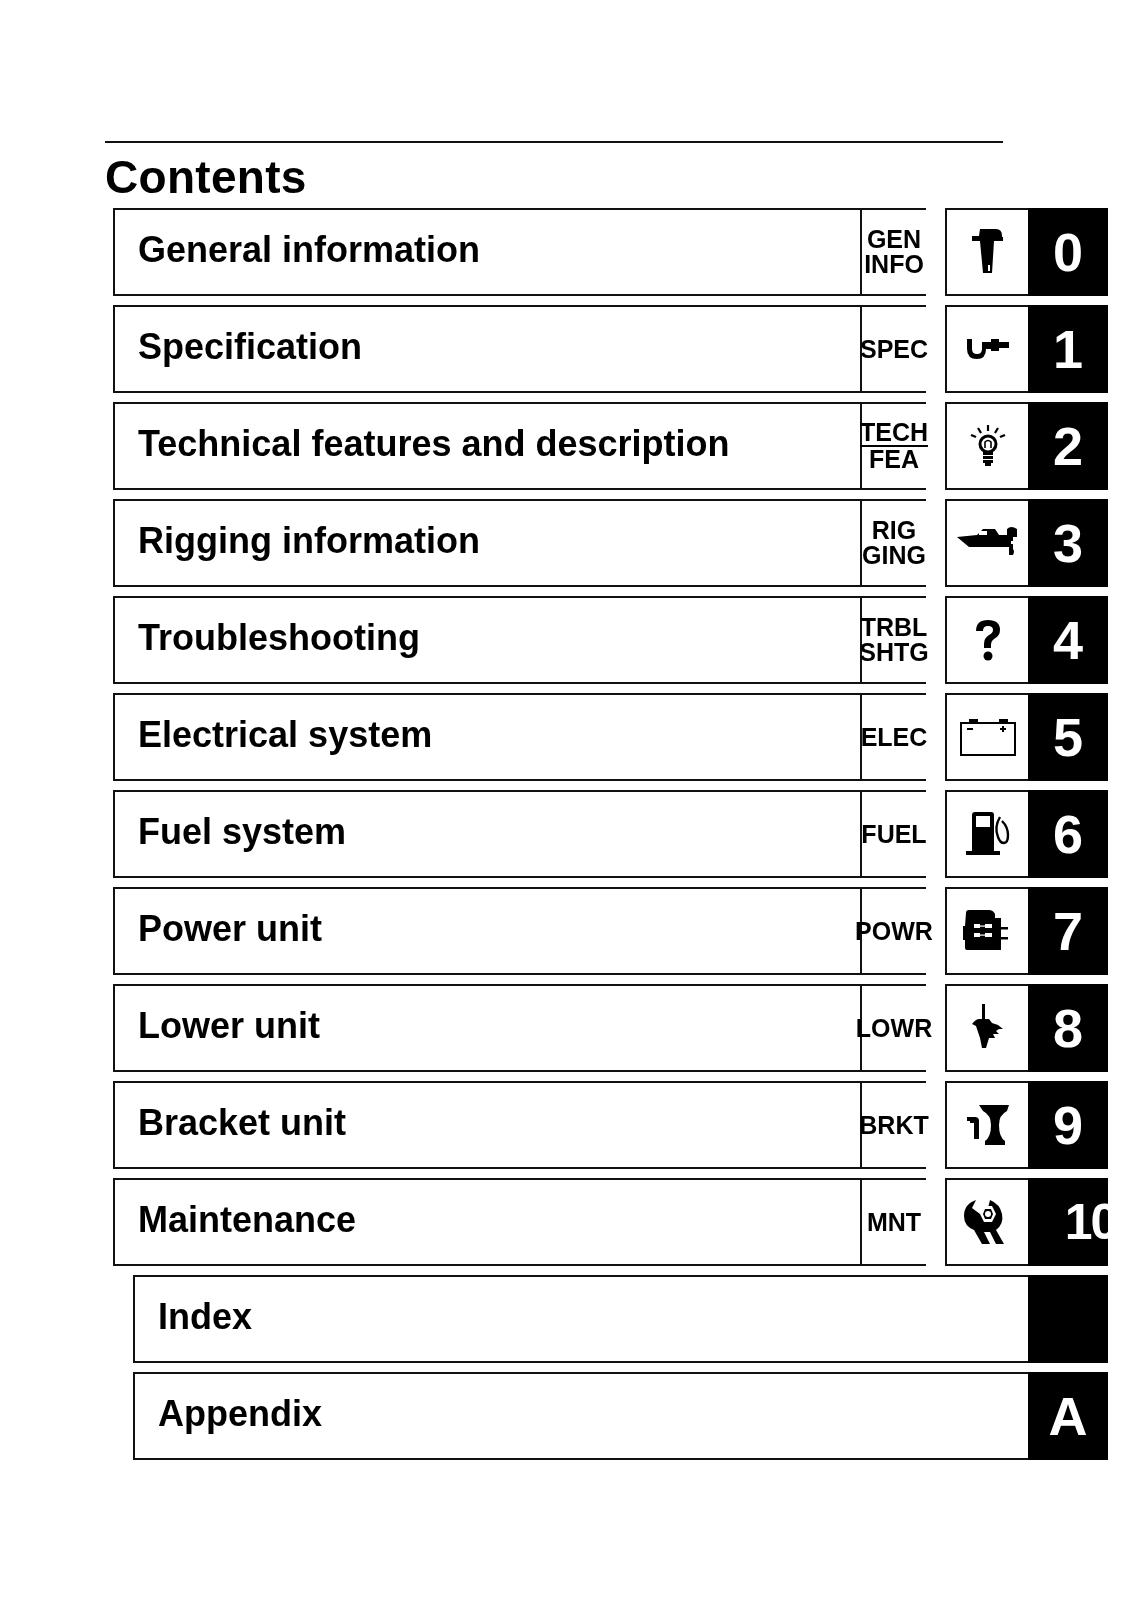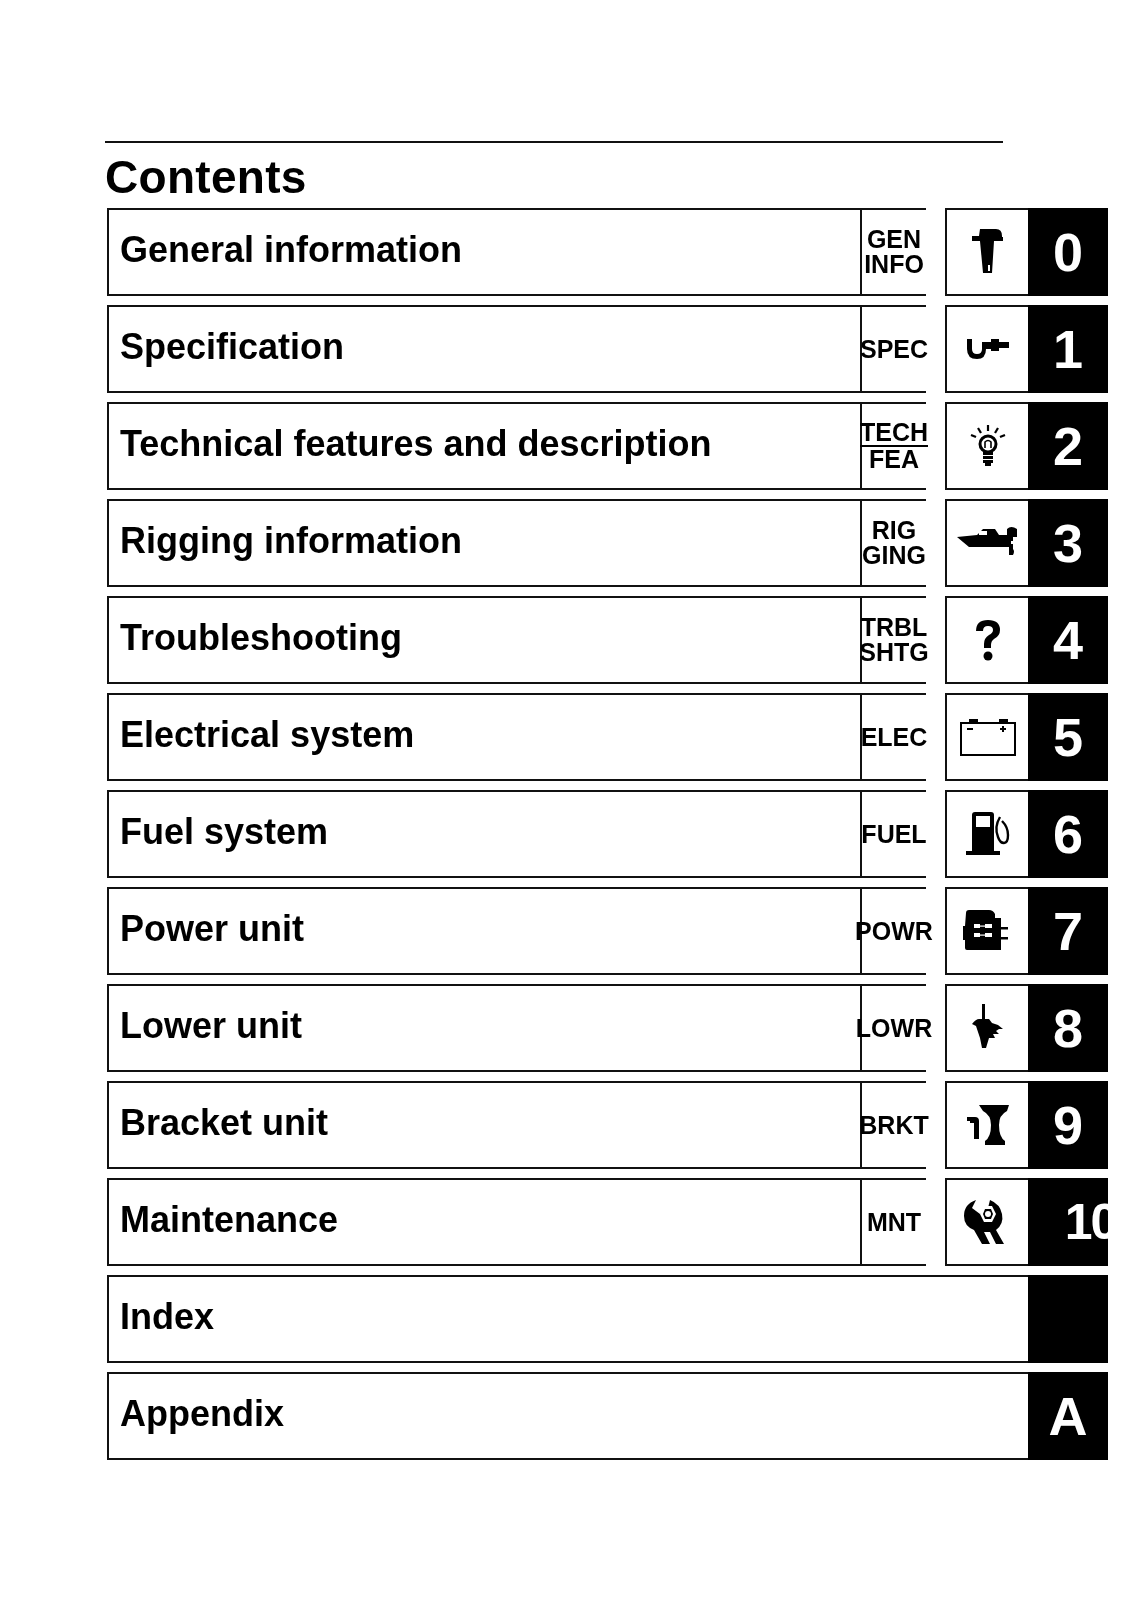--- a/index.html
+++ b/index.html
@@ -4,24 +4,24 @@
   <style>
     html, body { margin: 0; padding: 0; background: #ffffff; }
     body { width: 1131px; height: 1600px; position: relative; overflow: hidden;
            font-family: "Liberation Sans", sans-serif; color: #000; }
     .rule { position: absolute; left: 105px; top: 141px; width: 898px; height: 2px; background: #111; }
     .title { position: absolute; left: 105px; width: 898px; top: 150px; 
              font-size: 46px; font-weight: bold; letter-spacing: 0.3px; }
     .toc { position: absolute; left: 105px; top: 208px; width: 1003px; }
     .row { position: absolute; left: 0; width: 1003px; height: 88px; }
     .cell { position: absolute; top: 0; height: 88px; box-sizing: border-box; }
-    .c-title { left: 2px; width: 756px; border: 2px solid #111; border-right: none;
-               display: flex; align-items: center; padding-left: 11px; padding-bottom: 4px;
+    .c-title { left: 8px; width: 756px; border: 2px solid #111; border-right: none;
+               display: flex; align-items: center; padding-left: 23px; padding-bottom: 4px;
                font-size: 36px; font-weight: bold; cursor: pointer; }
-    .row.plain .c-title { width: 924px; border-right: 2px solid #111; }
+    .row.plain .c-title { width: 924px; border-right: 2px solid #111; margin-left: 20px; }
     .c-code { left: 755px; width: 66px; border: 2px solid #111; border-right: none;
               display: flex; flex-direction: column; align-items: center; justify-content: center;
               font-size: 25px; font-weight: bold; line-height: 25px; }
     .c-code .l1.ul { border-bottom: 2px solid #000; line-height: 25px; }
     .c-icon { left: 840px; width: 84px; border: 2px solid #111; border-right: none;
               display: flex; align-items: center; justify-content: center; }
     .c-tab { left: 923px; width: 80px; background: #000; color: #fff;
              display: flex; align-items: center; justify-content: center;
              font-size: 54px; font-weight: bold; cursor: pointer; }
     .c-tab.wide { font-size: 50px; letter-spacing: -2px; padding-left: 45px; }

